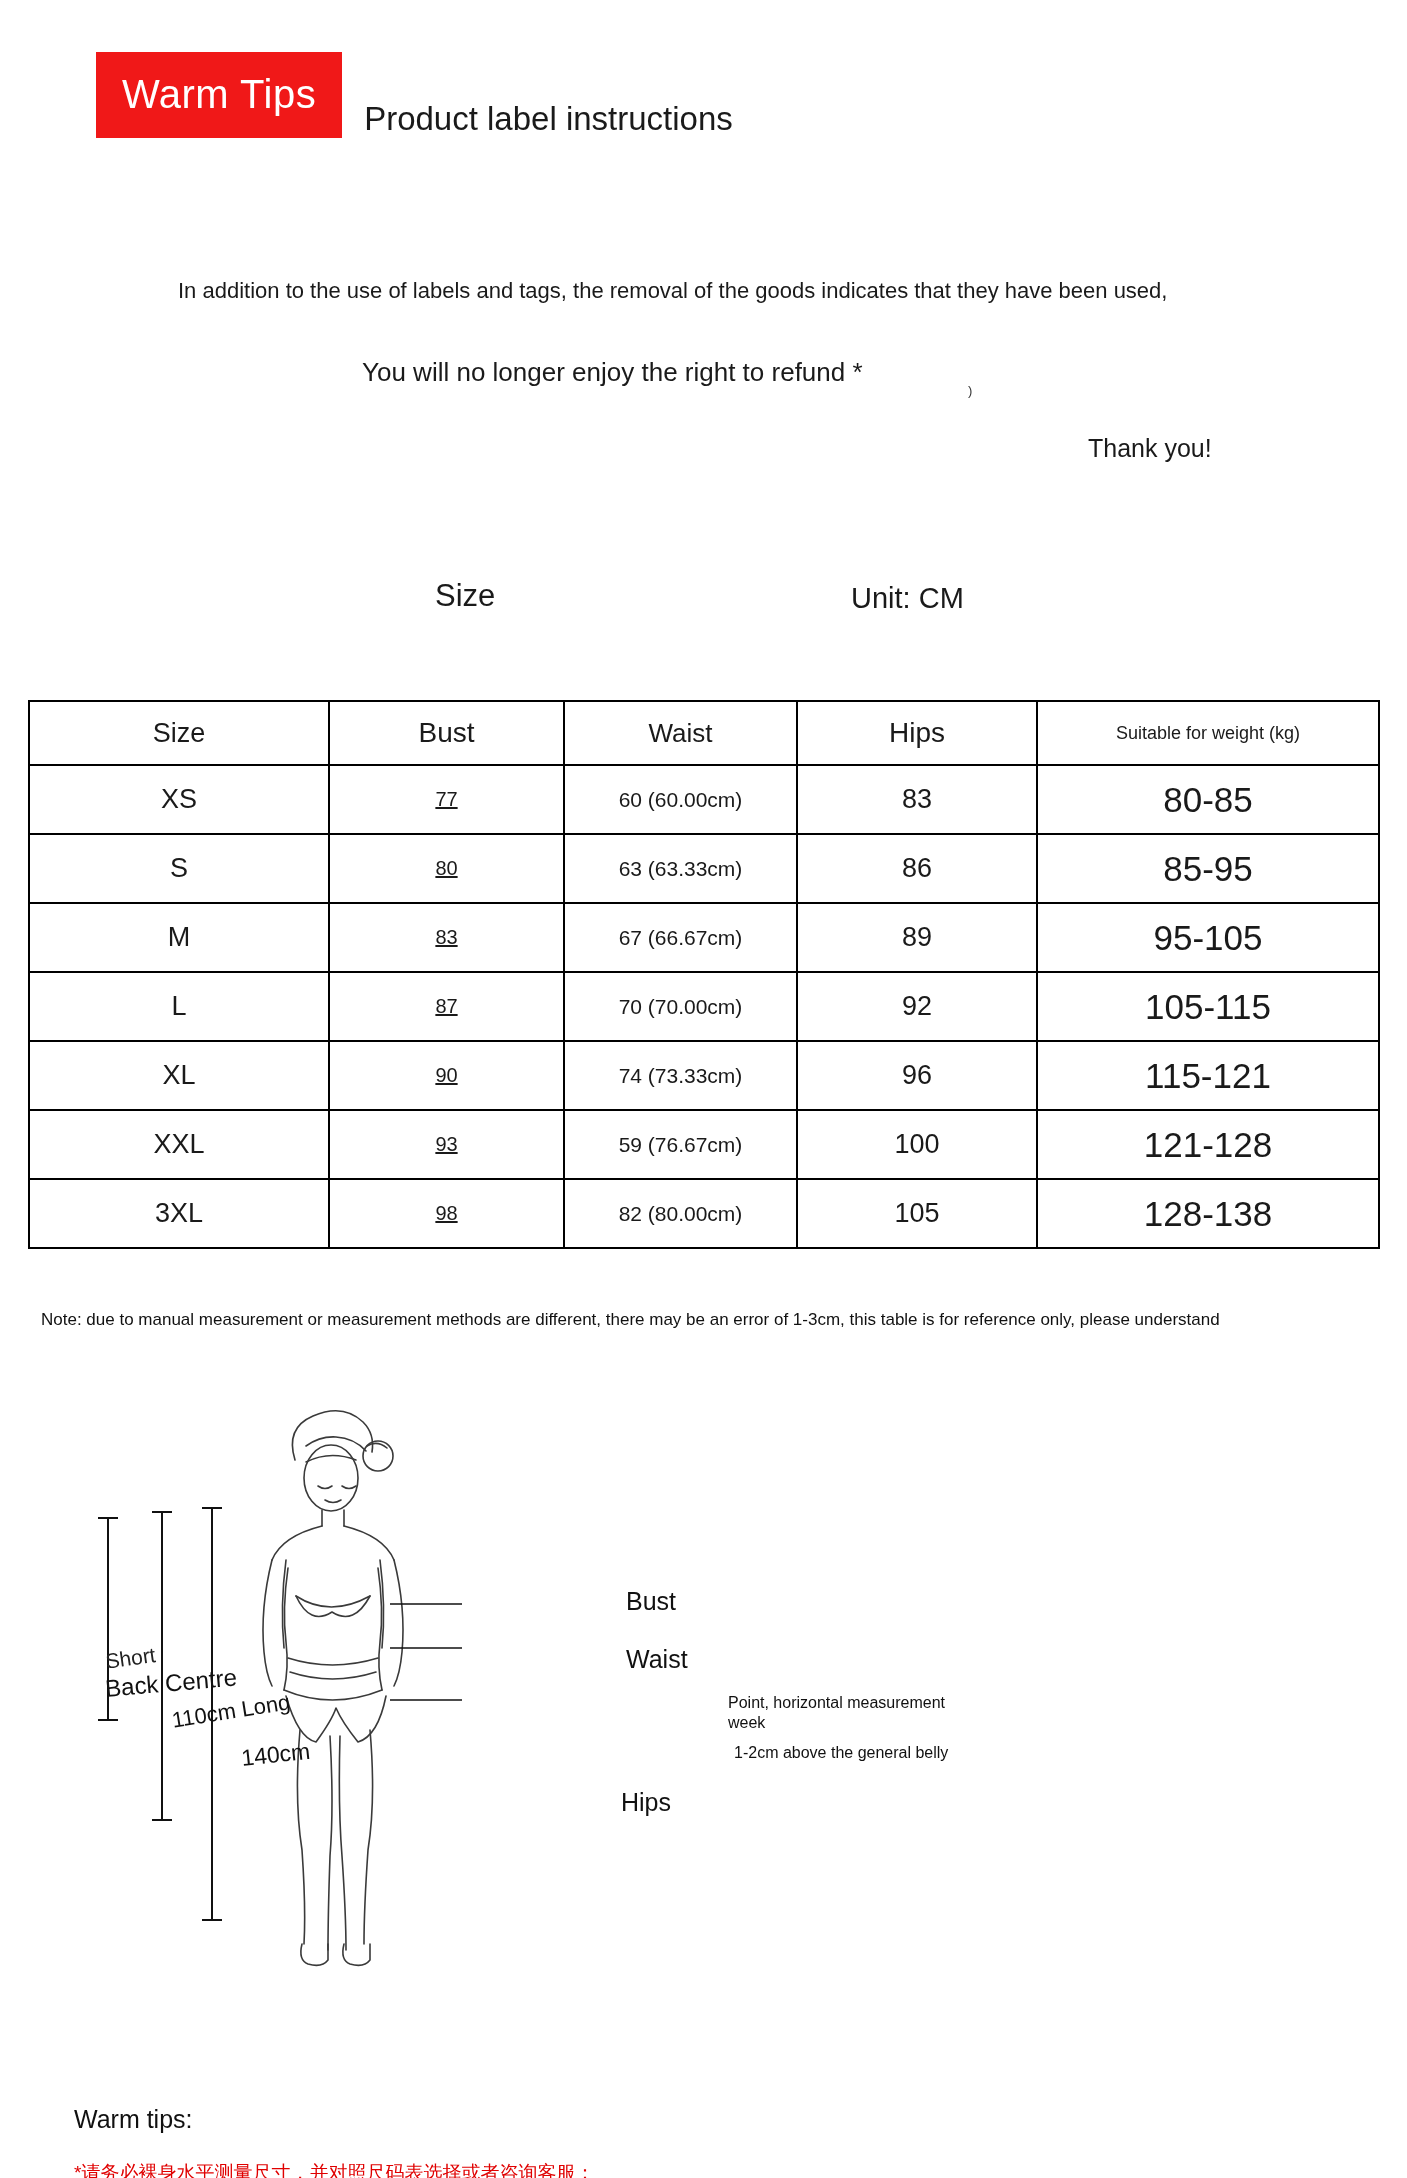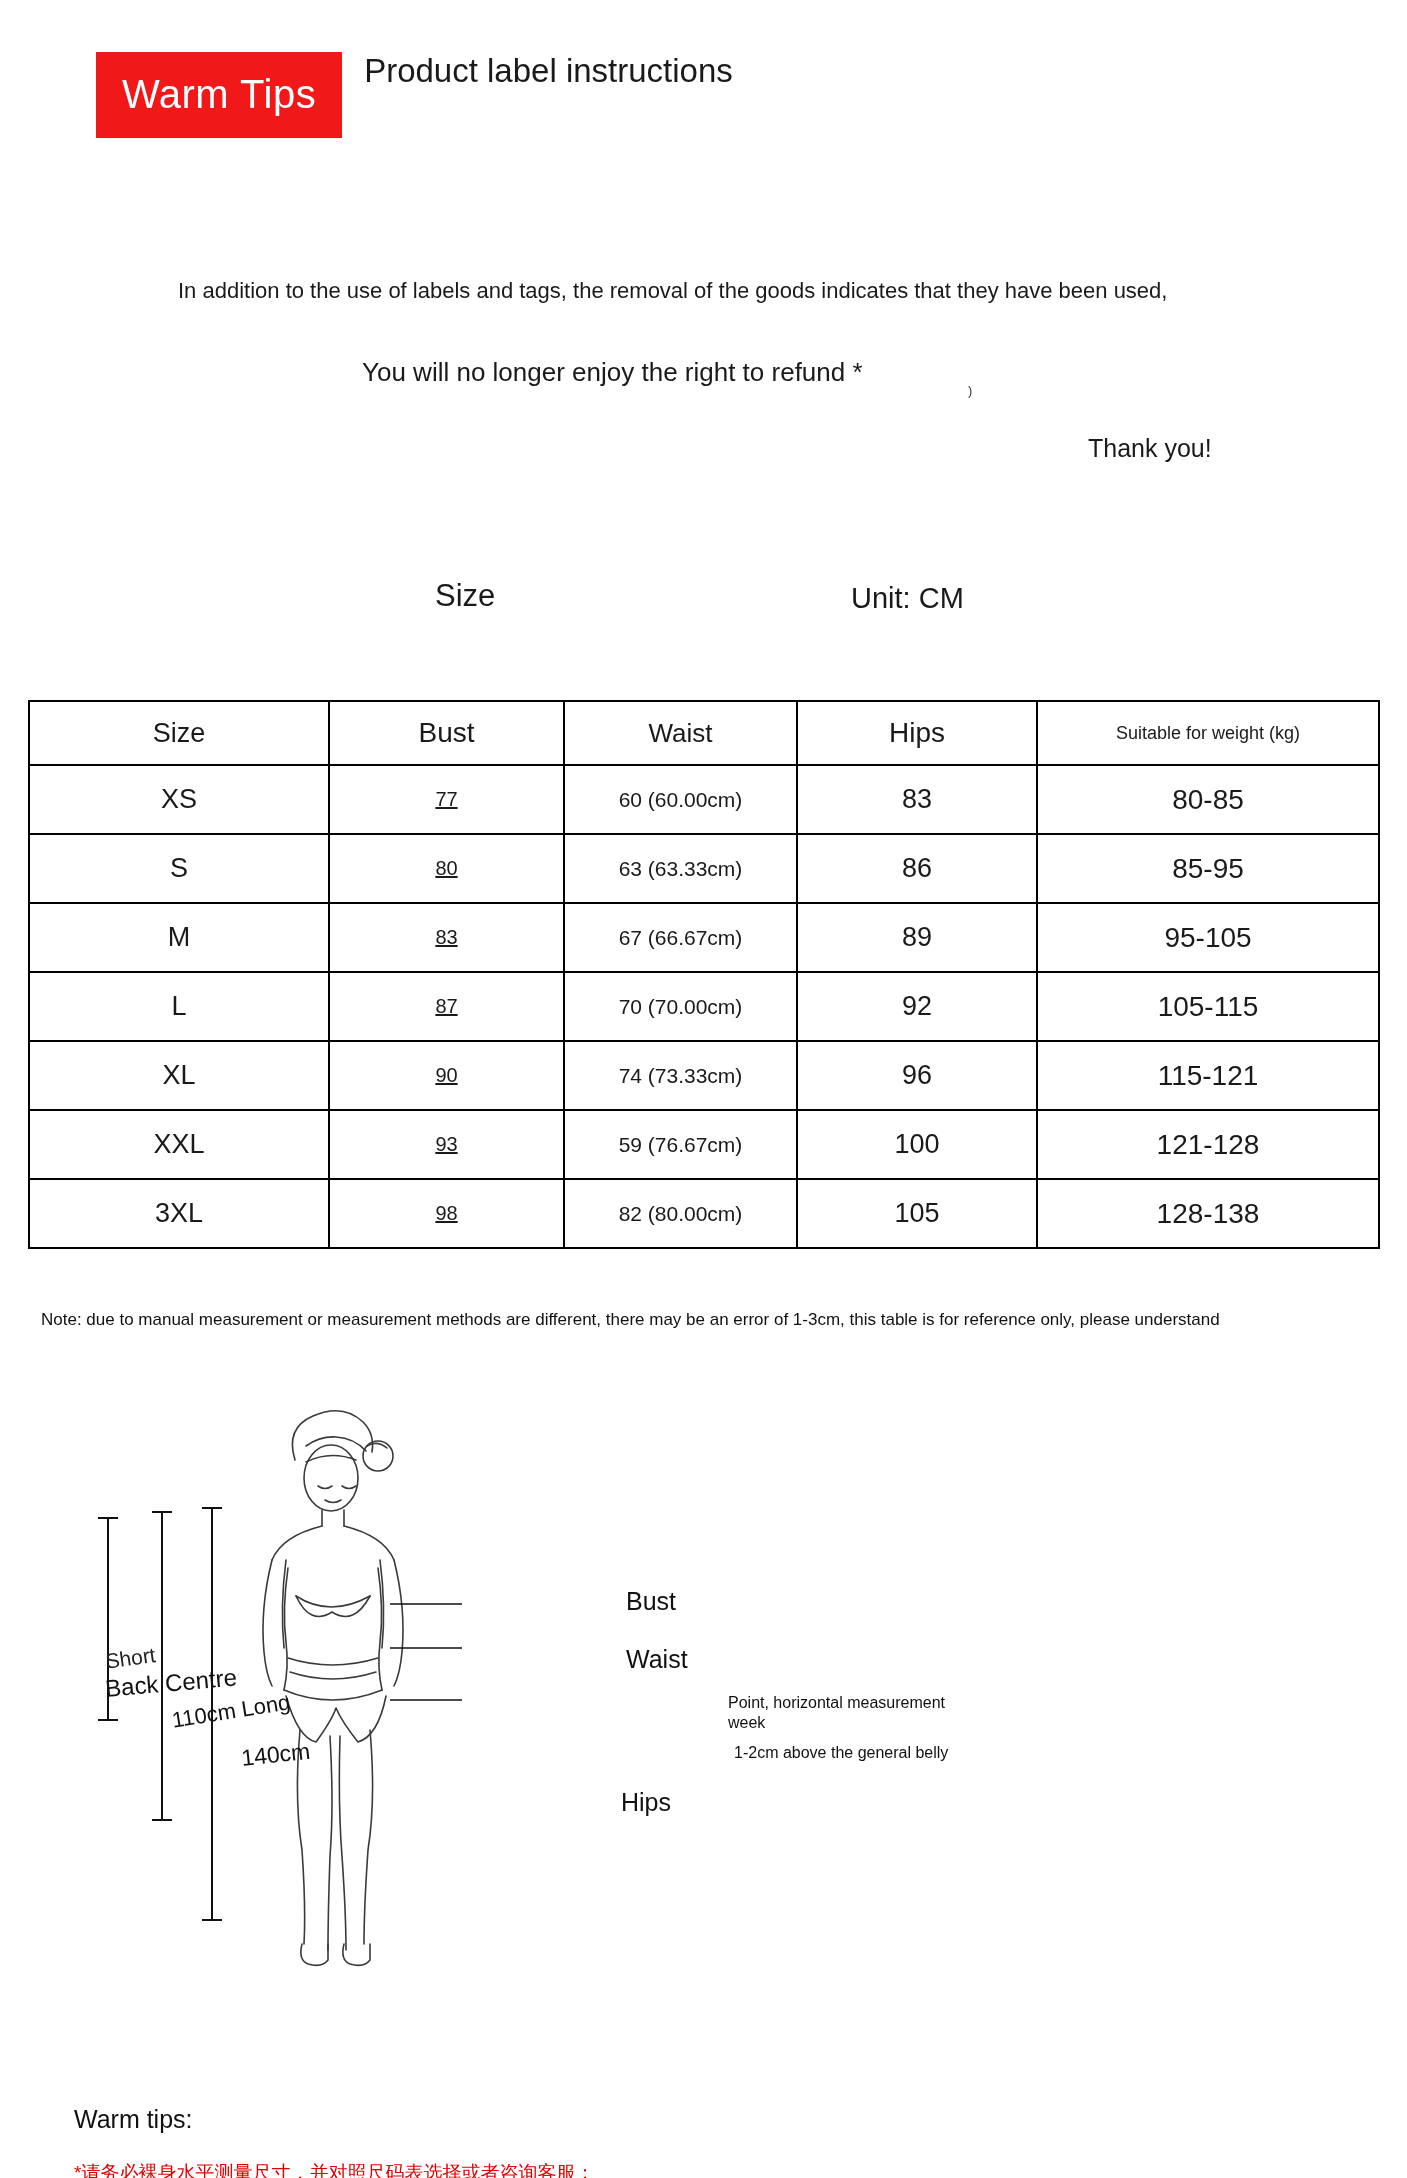--- a/index.html
+++ b/index.html
@@ -20,21 +20,21 @@
     width: 1407px;
     height: 2178px;
   }
 
   
   .header-row {
     position: absolute;
     left: 96px;
     top: 52px;
     display: flex;
-    align-items: flex-start;
+    align-items: flex-end;
   }
   .warm-badge {
     background: #f01818;
     color: #ffffff;
     font-size: 40px;
     line-height: 1;
     padding: 22px 26px 24px 26px;
     letter-spacing: 0.5px;
     white-space: nowrap;
   }
@@ -106,21 +106,21 @@
   .th-size   { font-size: 27px; }
   .th-bust   { font-size: 28px; }
   .th-waist  { font-size: 26px; }
   .th-hips   { font-size: 28px; }
   .th-weight { font-size: 18px; }
 
   .cell-size   { font-size: 27px; }
   .cell-bust   { font-size: 20px; text-decoration: underline; }
   .cell-waist  { font-size: 21px; margin-left: 21px; }
   .cell-hips   { font-size: 27px; }
-  .cell-weight { font-size: 28px; }
+  .cell-weight { font-size: 35px; }
 
   
   .table-note {
     position: absolute;
     left: 41px;
     top: 1310px;
     font-size: 17px;
     color: #111;
     white-space: nowrap;
   }

